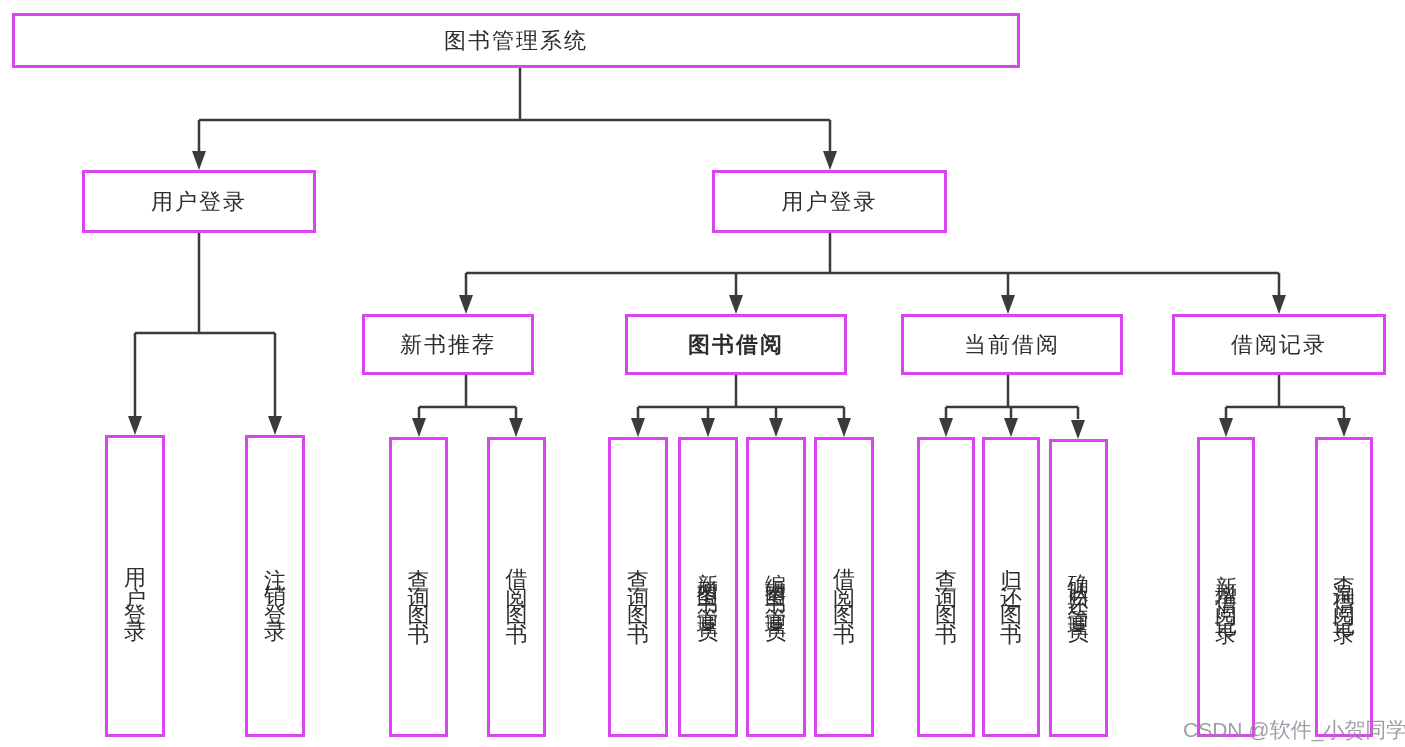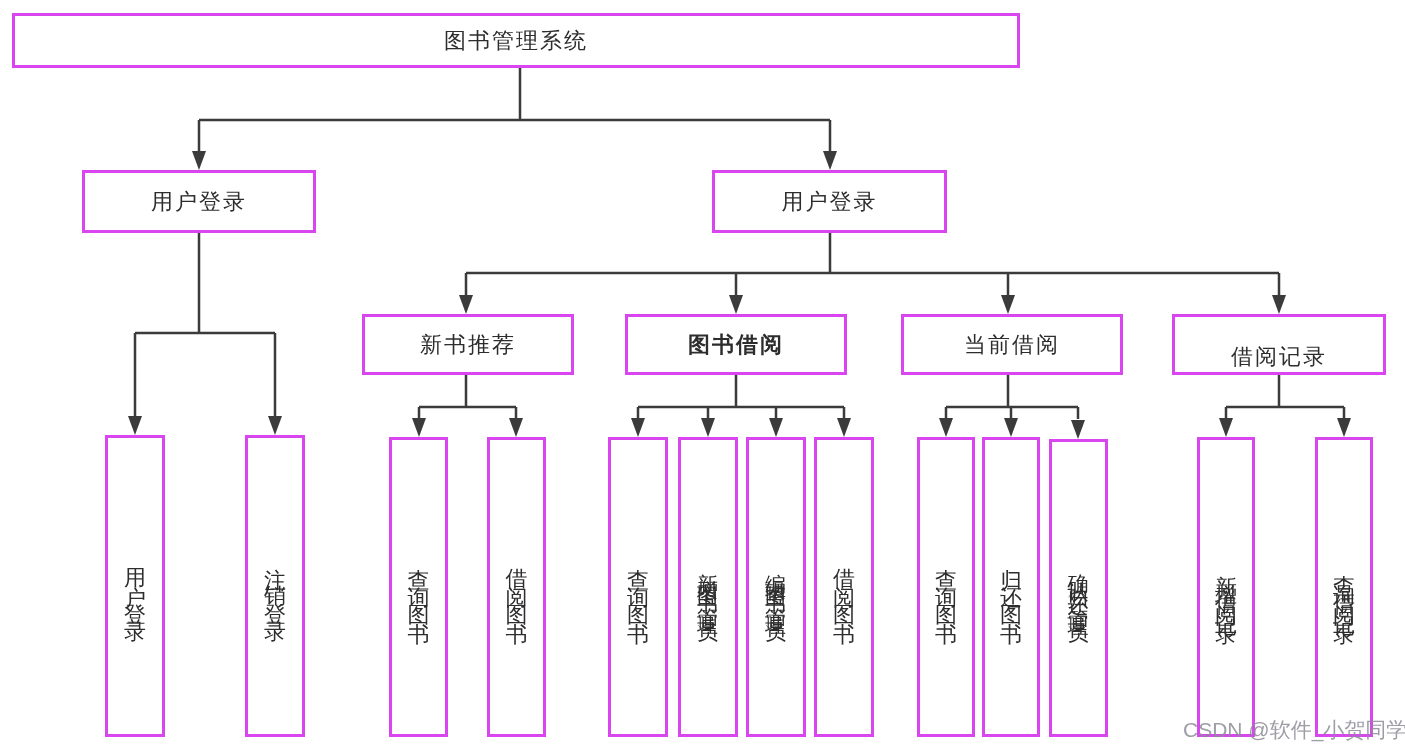--- a/index.html
+++ b/index.html
@@ -51,24 +51,24 @@
     letter-spacing: 10px;
   }
   .leaf.long .label {
     font-size: 21px;
     letter-spacing: 7px;
   }
   
   #n-root            { left: 12px;   top: 13px;  width: 1008px; height: 55px; }
   #n-user-login      { left: 82px;   top: 170px; width: 234px;  height: 63px; }
   #n-book-mgmt       { left: 712px;  top: 170px; width: 235px;  height: 63px; }
-  #n-new-book-rec    { left: 362px;  top: 314px; width: 212px;  height: 61px; }
+  #n-new-book-rec    { left: 362px;  top: 314px; width: 172px;  height: 61px; }
   #n-book-borrow     { left: 625px;  top: 314px; width: 222px;  height: 61px; font-weight: bold; }
   #n-current-borrow  { left: 901px;  top: 314px; width: 222px;  height: 61px; }
-  #n-borrow-records  { left: 1172px; top: 314px; width: 214px;  height: 61px; align-items: flex-end; }
+  #n-borrow-records  { left: 1172px; top: 314px; width: 214px;  height: 61px; }
   #l-user-login      { left: 105px;  top: 435px; width: 60px; height: 302px; }
   #l-logout          { left: 245px;  top: 435px; width: 60px; height: 302px; }
   #l-query-books-1   { left: 389px;  top: 437px; width: 59px; height: 300px; }
   #l-borrow-books-1  { left: 487px;  top: 437px; width: 59px; height: 300px; }
   #l-query-books-2   { left: 608px;  top: 437px; width: 60px; height: 300px; }
   #l-add-book        { left: 678px;  top: 437px; width: 60px; height: 300px; }
   #l-edit-book       { left: 746px;  top: 437px; width: 60px; height: 300px; }
   #l-borrow-books-2  { left: 814px;  top: 437px; width: 60px; height: 300px; }
   #l-query-books-3   { left: 917px;  top: 437px; width: 58px; height: 300px; }
   #l-return-books    { left: 982px;  top: 437px; width: 58px; height: 300px; }

